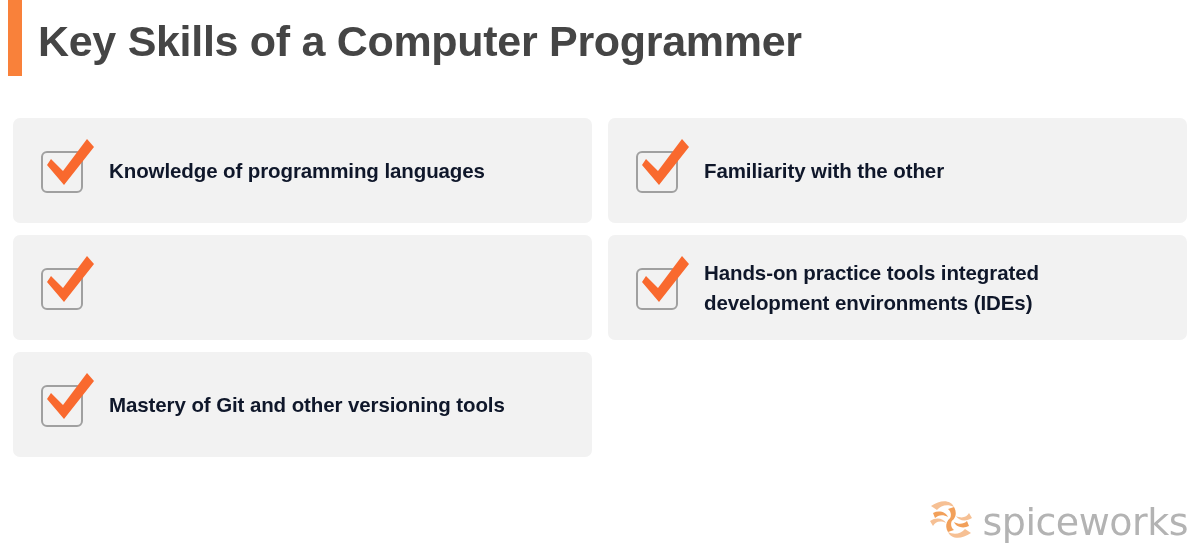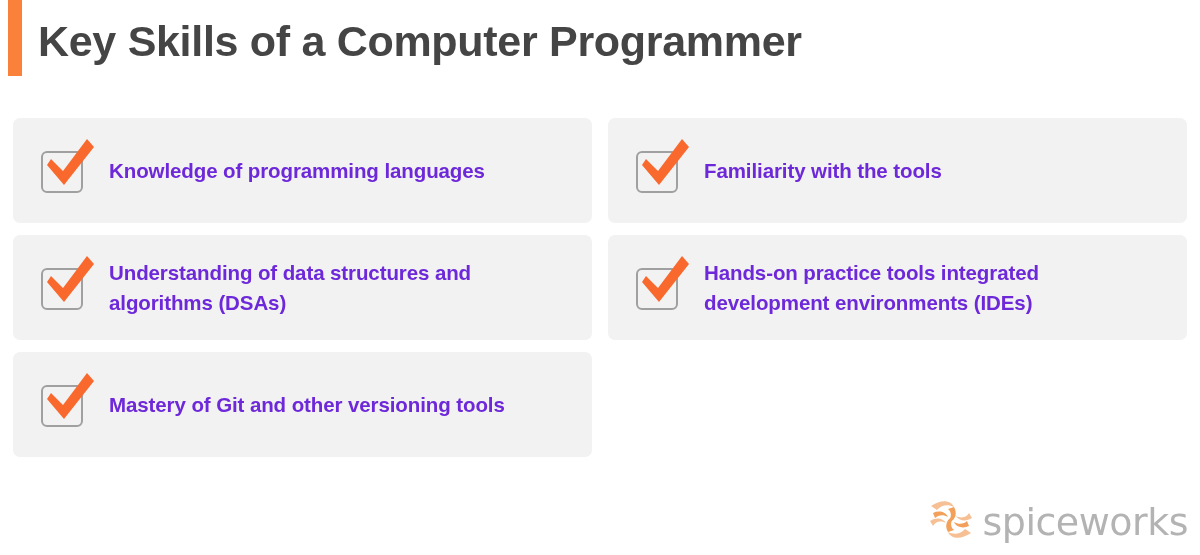--- a/index.html
+++ b/index.html
@@ -86,21 +86,21 @@
     position: absolute;
     left: -2px;
     top: -14px;
     width: 60px;
     height: 60px;
     pointer-events: none;
   }
   .skill-text {
     font-size: 20.5px;
     font-weight: bold;
-    color: #6d28d9;
+    color: #0f172a;
     line-height: 1.45;
     letter-spacing: -0.1px;
   }
 
   
   #brand-logo {
     position: absolute;
     right: 12px;
     bottom: 14px;
     display: flex;
@@ -141,31 +141,30 @@
     <span class="skill-text">Knowledge of programming languages</span>
   </div>
 
   <div class="skill-card">
     <span class="check-wrap">
       <span class="check-box"></span>
       <svg class="check-mark" viewBox="0 0 60 60">
         <path d="M8 30 L12 24 L24 36 L48 4 L55 12 L25 50 Z" fill="#F9692E"></path>
       </svg>
     </span>
-    <span class="skill-text">Familiarity with the tools</span>
-  </div>
-
-  <div class="skill-card">
-    <span class="check-wrap">
-      <span class="check-box"></span>
-      <svg class="check-mark" viewBox="0 0 60 60">
-        <path d="M8 30 L12 24 L24 36 L48 4 L55 12 L25 50 Z" fill="#F9692E"></path>
-      </svg>
-    </span>
-    <span class="skill-text">Understanding of data structures and algorithms (DSAs)</span>
+    <span class="skill-text">Familiarity with the other</span>
+  </div>
+
+  <div class="skill-card">
+    <span class="check-wrap">
+      <span class="check-box"></span>
+      <svg class="check-mark" viewBox="0 0 60 60">
+        <path d="M8 30 L12 24 L24 36 L48 4 L55 12 L25 50 Z" fill="#F9692E"></path>
+      </svg>
+    </span>
   </div>
 
 
   <div class="skill-card">
     <span class="check-wrap">
       <span class="check-box"></span>
       <svg class="check-mark" viewBox="0 0 60 60">
         <path d="M8 30 L12 24 L24 36 L48 4 L55 12 L25 50 Z" fill="#F9692E"></path>
       </svg>
     </span>

